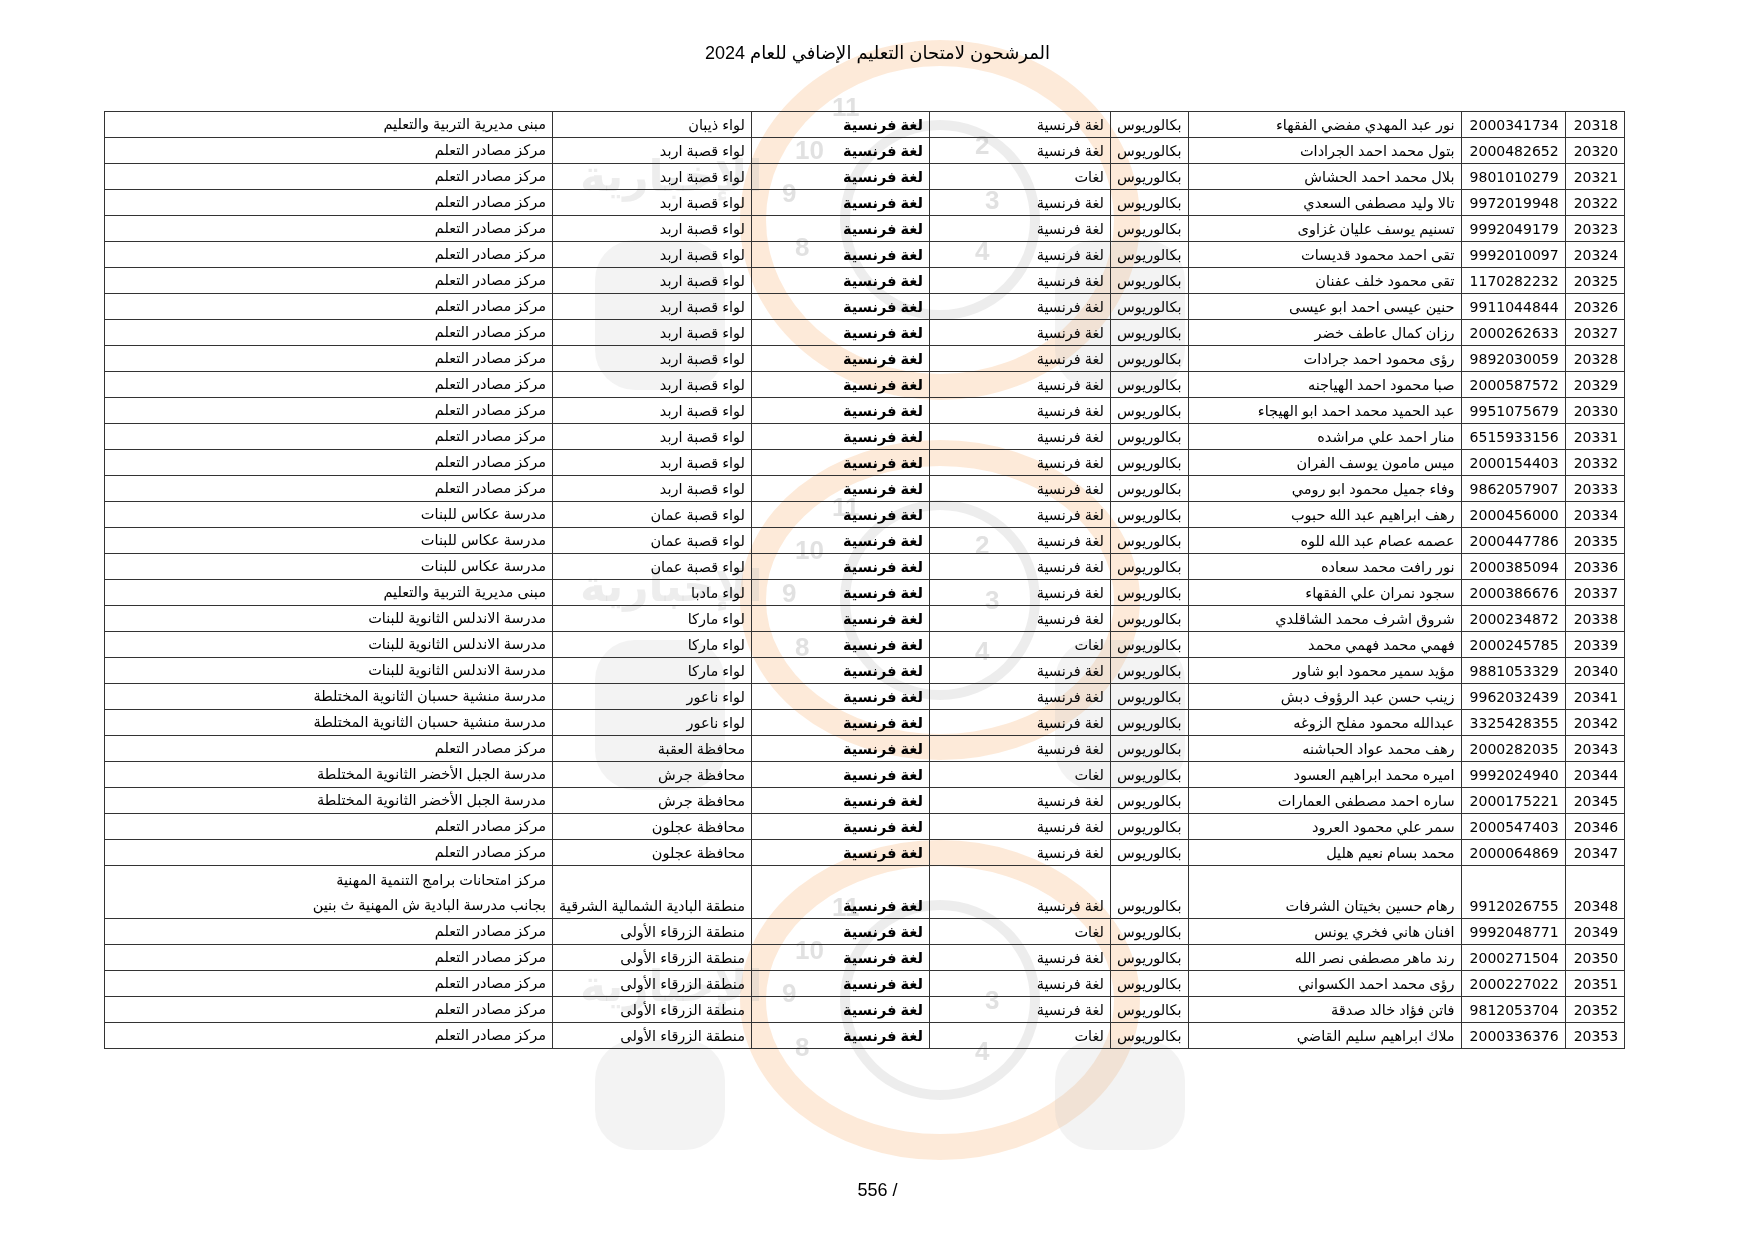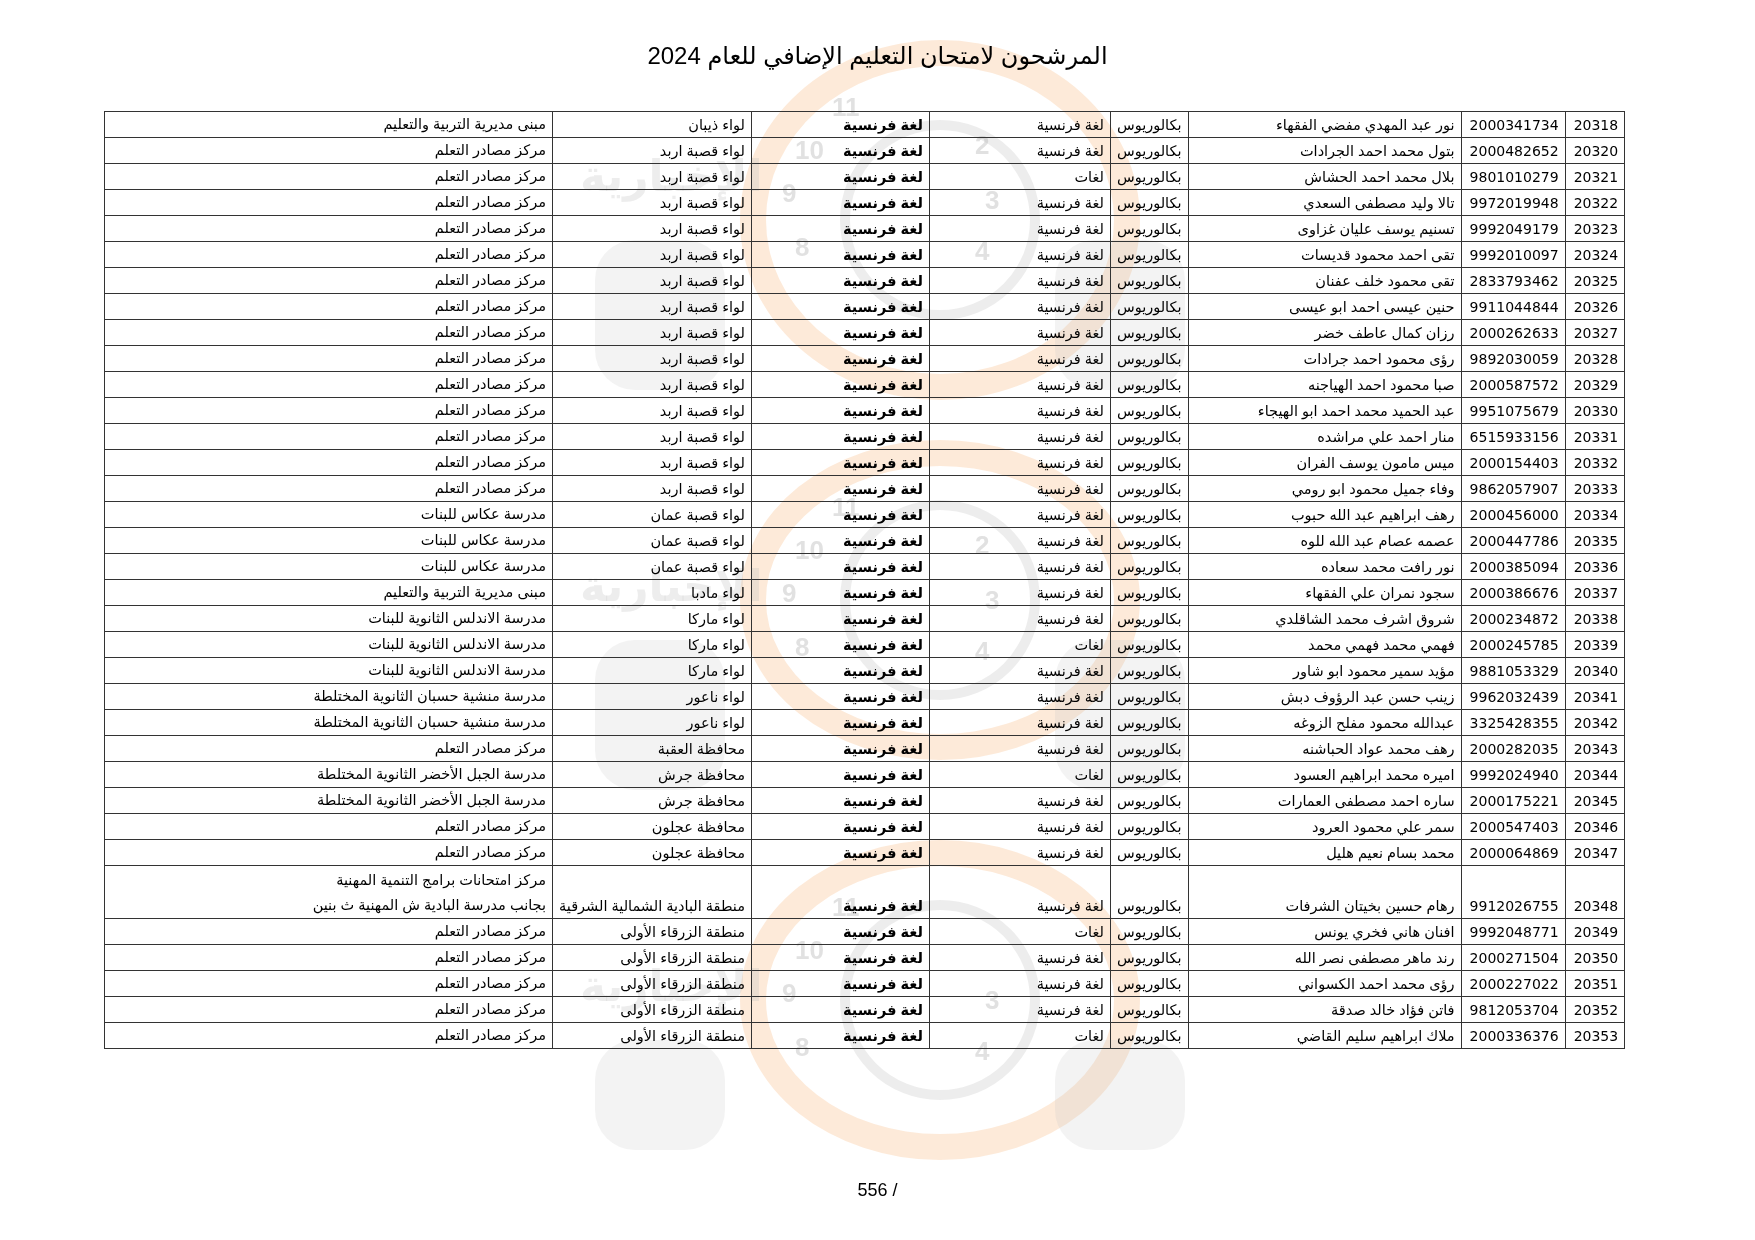--- a/index.html
+++ b/index.html
@@ -1,17 +1,17 @@
 <!DOCTYPE html>
 <html><head>
   <meta charset="utf-8">
   <style>
     html, body { margin: 0; padding: 0; background: #ffffff; }
     body { width: 1755px; height: 1240px; position: relative; overflow: hidden; font-family: "Liberation Sans", "DejaVu Sans", sans-serif; color: #000; }
-    .title { position: absolute; top: 42px; left: 0; width: 1755px; text-align: center; font-size: 24px; direction: rtl; }
+    .title { position: absolute; top: 42px; left: 0; width: 1755px; text-align: center; font-size: 18px; direction: rtl; }
     .watermark { position: absolute; pointer-events: none; z-index: 0; }
     .wm-circle { position: absolute; border-radius: 50%; border: 26px solid rgba(247,178,120,0.28); box-sizing: border-box; }
     .wm-inner { position: absolute; border-radius: 50%; border: 10px solid rgba(190,190,190,0.28); box-sizing: border-box; }
     .wm-num { position: absolute; font-size: 26px; font-weight: bold; color: rgba(170,170,170,0.35); }
     .wm-block { position: absolute; background: rgba(200,200,200,0.22); border-radius: 40px; }
     .wm-text { position: absolute; font-size: 44px; font-weight: bold; color: rgba(190,190,190,0.28); direction: rtl; }
     table.grid { position: absolute; top: 111px; left: 104px; border-collapse: collapse; z-index: 1; direction: ltr; table-layout: fixed; }
     table.grid td { border: 1px solid #333; padding: 0 6px; font-size: 14.5px; height: 25px; vertical-align: bottom; white-space: nowrap; overflow: hidden; line-height: 24px; }
     table.grid td.ar { direction: rtl; text-align: right; }
     table.grid td.num { text-align: left; font-family: "DejaVu Sans", sans-serif; font-size: 14px; padding-left: 8px; }
@@ -161,21 +161,21 @@
       </tr>
       <tr>
         <td class="ar center2">
           <div>مركز مصادر التعلم</div>
         </td>
         <td class="ar">لواء قصبة اربد</td>
         <td class="ar bold">لغة فرنسية</td>
         <td class="ar">لغة فرنسية</td>
         <td class="ar">بكالوريوس</td>
         <td class="ar">تقى محمود خلف عفنان</td>
-        <td class="num">2833793462</td>
+        <td class="num">1170282232</td>
         <td class="num">20325</td>
       </tr>
       <tr>
         <td class="ar center2">
           <div>مركز مصادر التعلم</div>
         </td>
         <td class="ar">لواء قصبة اربد</td>
         <td class="ar bold">لغة فرنسية</td>
         <td class="ar">لغة فرنسية</td>
         <td class="ar">بكالوريوس</td>

